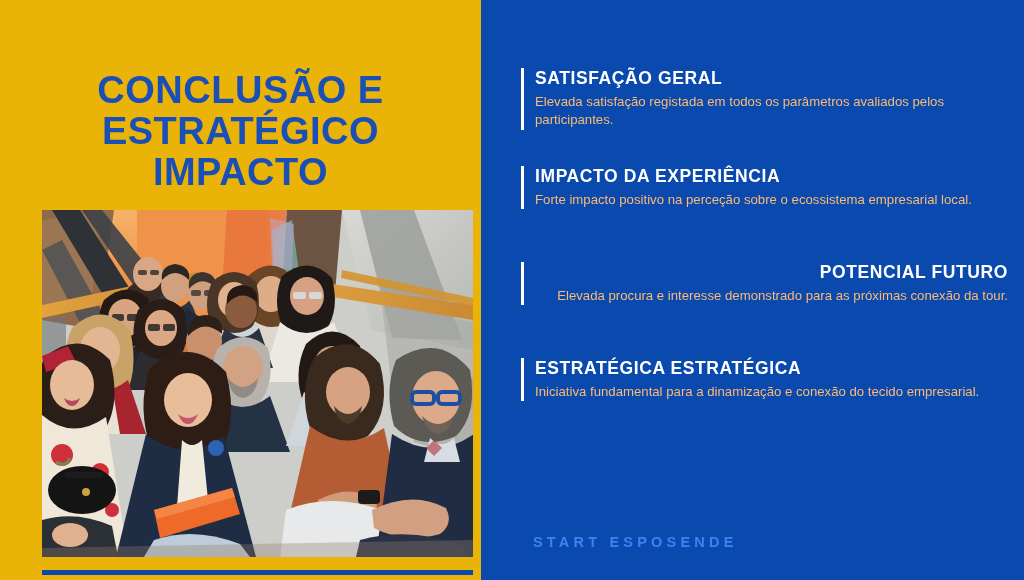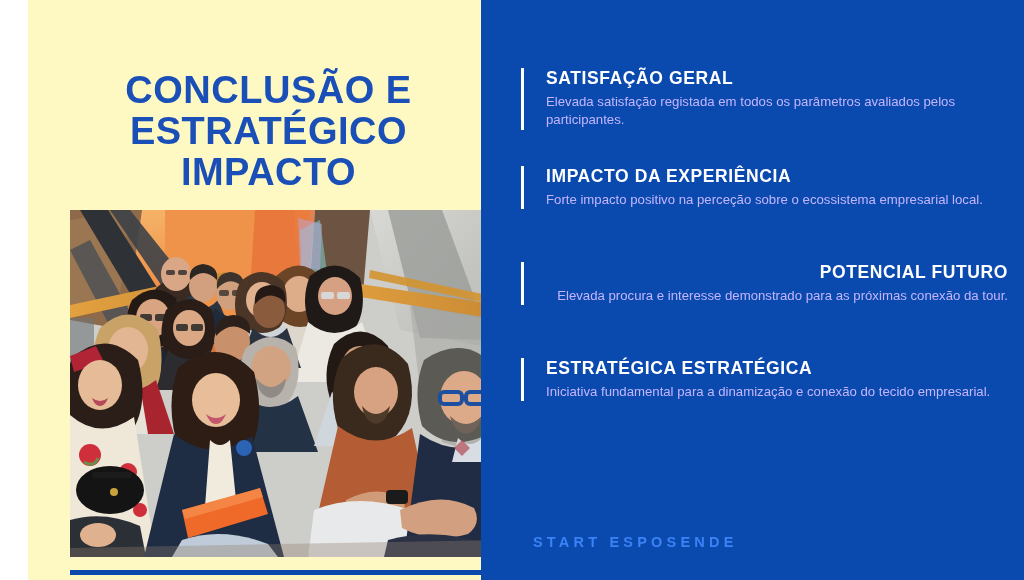--- a/index.html
+++ b/index.html
@@ -5,21 +5,21 @@
   * { margin:0; padding:0; box-sizing:border-box; }
   html, body { width:1024px; height:580px; }
   body {
     font-family:"Liberation Sans", sans-serif;
     background:#ffffff;
     overflow:hidden;
   }
   .slide { position:relative; width:1024px; height:580px; background:#ffffff; }
 
   
-  .left-region { position:absolute; left:0; top:0; width:481px; height:580px; background:#fef9c3;margin-left:28px; }
+  .left-region { position:absolute; left:0; top:0; width:481px; height:580px; background:#eab308; }
 
   .slide-title {
     position:absolute; left:20px; top:70px; width:441px;
     text-align:center;
     color:#1a4fb8;
     font-weight:900;
     font-size:38px;
     line-height:1.08;
     letter-spacing:0.5px;
   }
@@ -39,37 +39,37 @@
   
   .right-panel {
     position:absolute; left:481px; top:0; width:543px; height:580px;
     background:#0a4aae;
   }
 
   .section-list { position:absolute; left:0; top:0; width:543px; }
 
   .section-item {
     position:absolute; left:40px; width:487px;
-    padding-left:25px;
+    padding-left:14px;
   }
   .section-item .vbar {
     position:absolute; left:0; top:0; width:3px; height:100%;
     background:#ffffff;
   }
   .section-heading {
     color:#ffffff;
     font-weight:900;
     font-size:17.5px;
     letter-spacing:0.6px;
     line-height:1.15;
     margin-bottom:5px;
     white-space:nowrap;
   }
   .section-body {
-    color:#c4b5fd;
+    color:#fdba74;
     font-size:13.2px;
     line-height:1.38;
     font-weight:400;
   }
 
   .footer-brand {
     position:absolute; left:533px; top:534px;
     color:#3b82f6;
     font-weight:700;
     font-size:14.5px;

